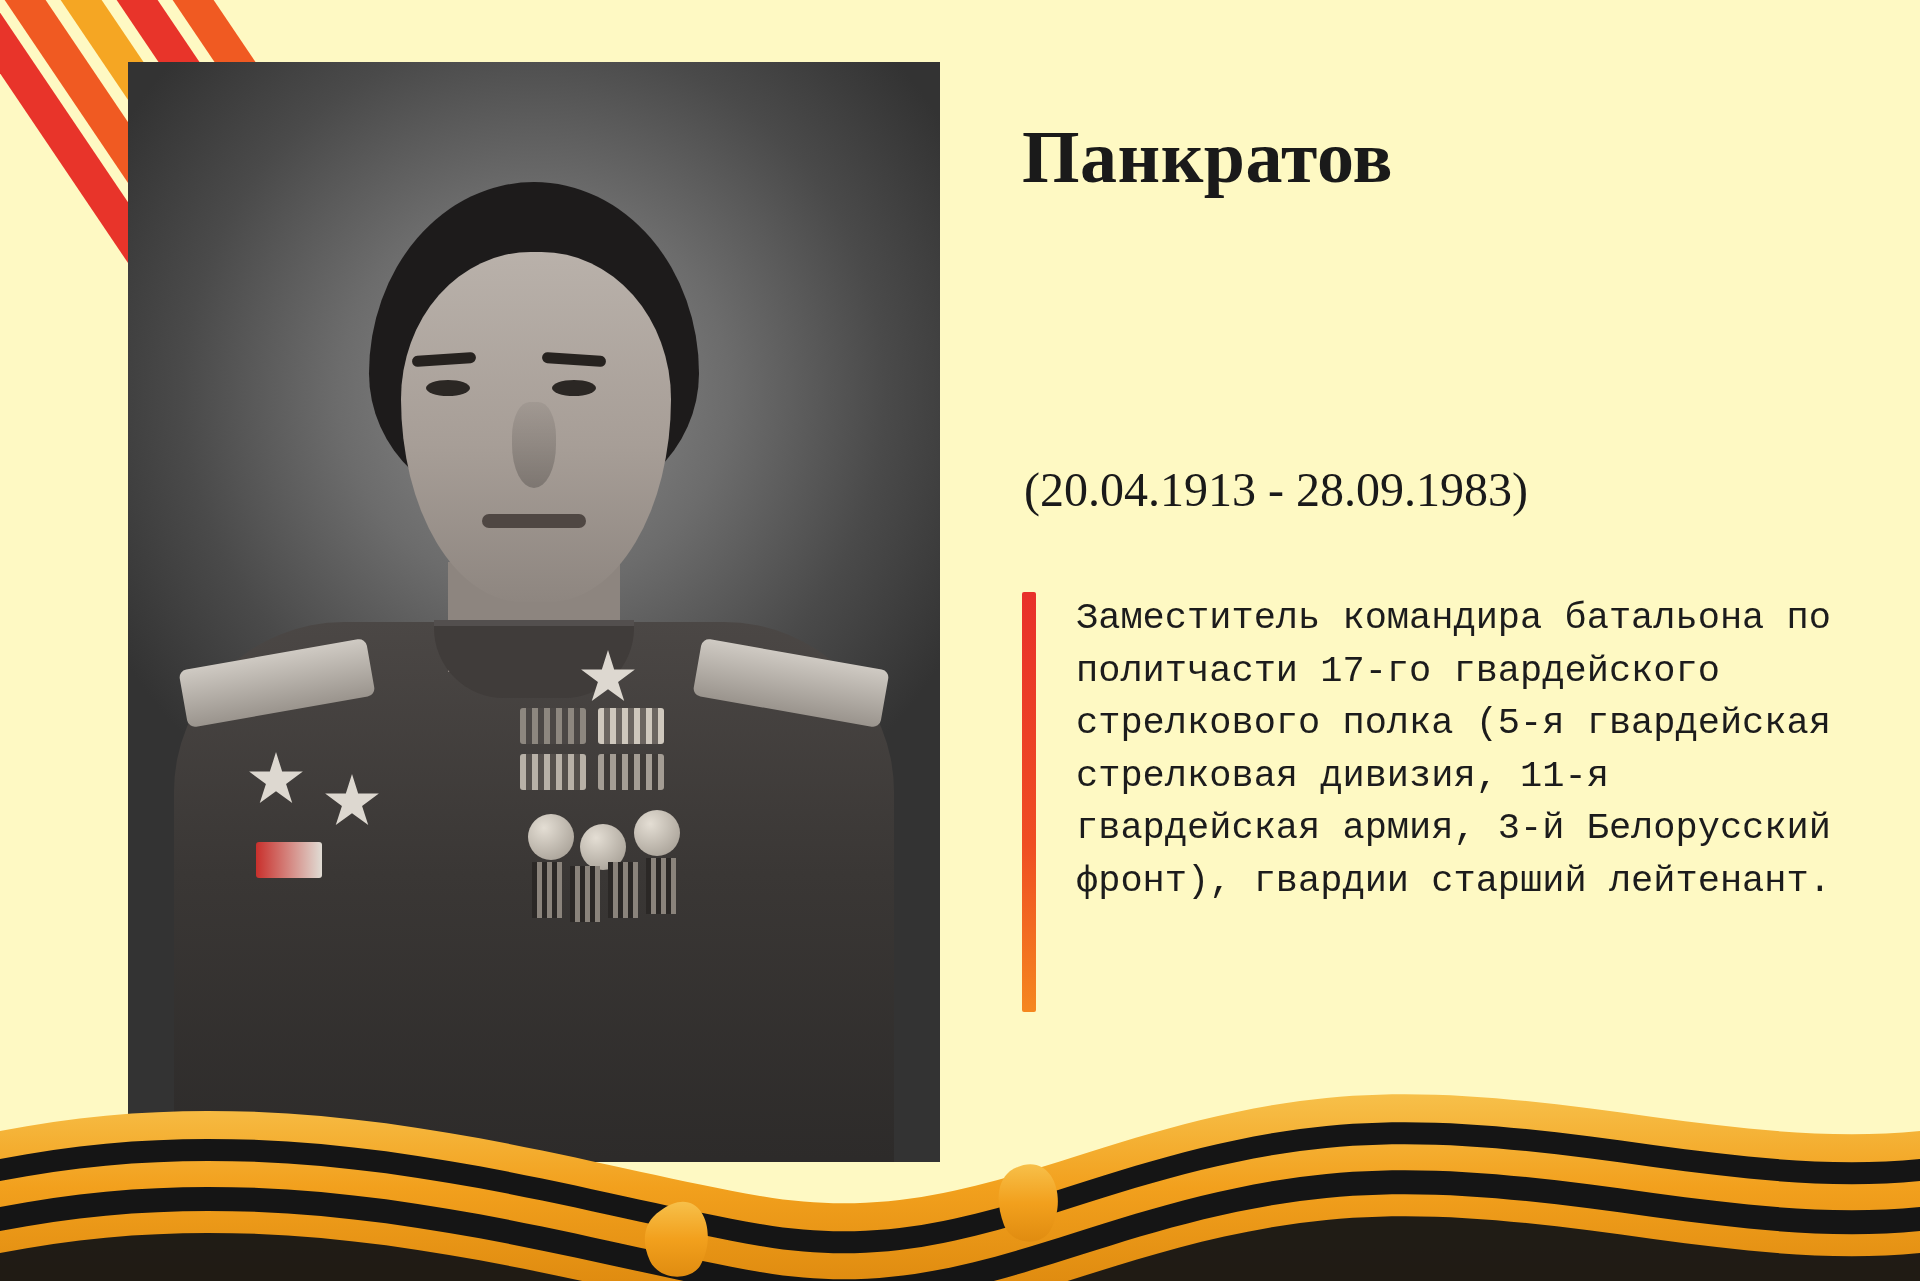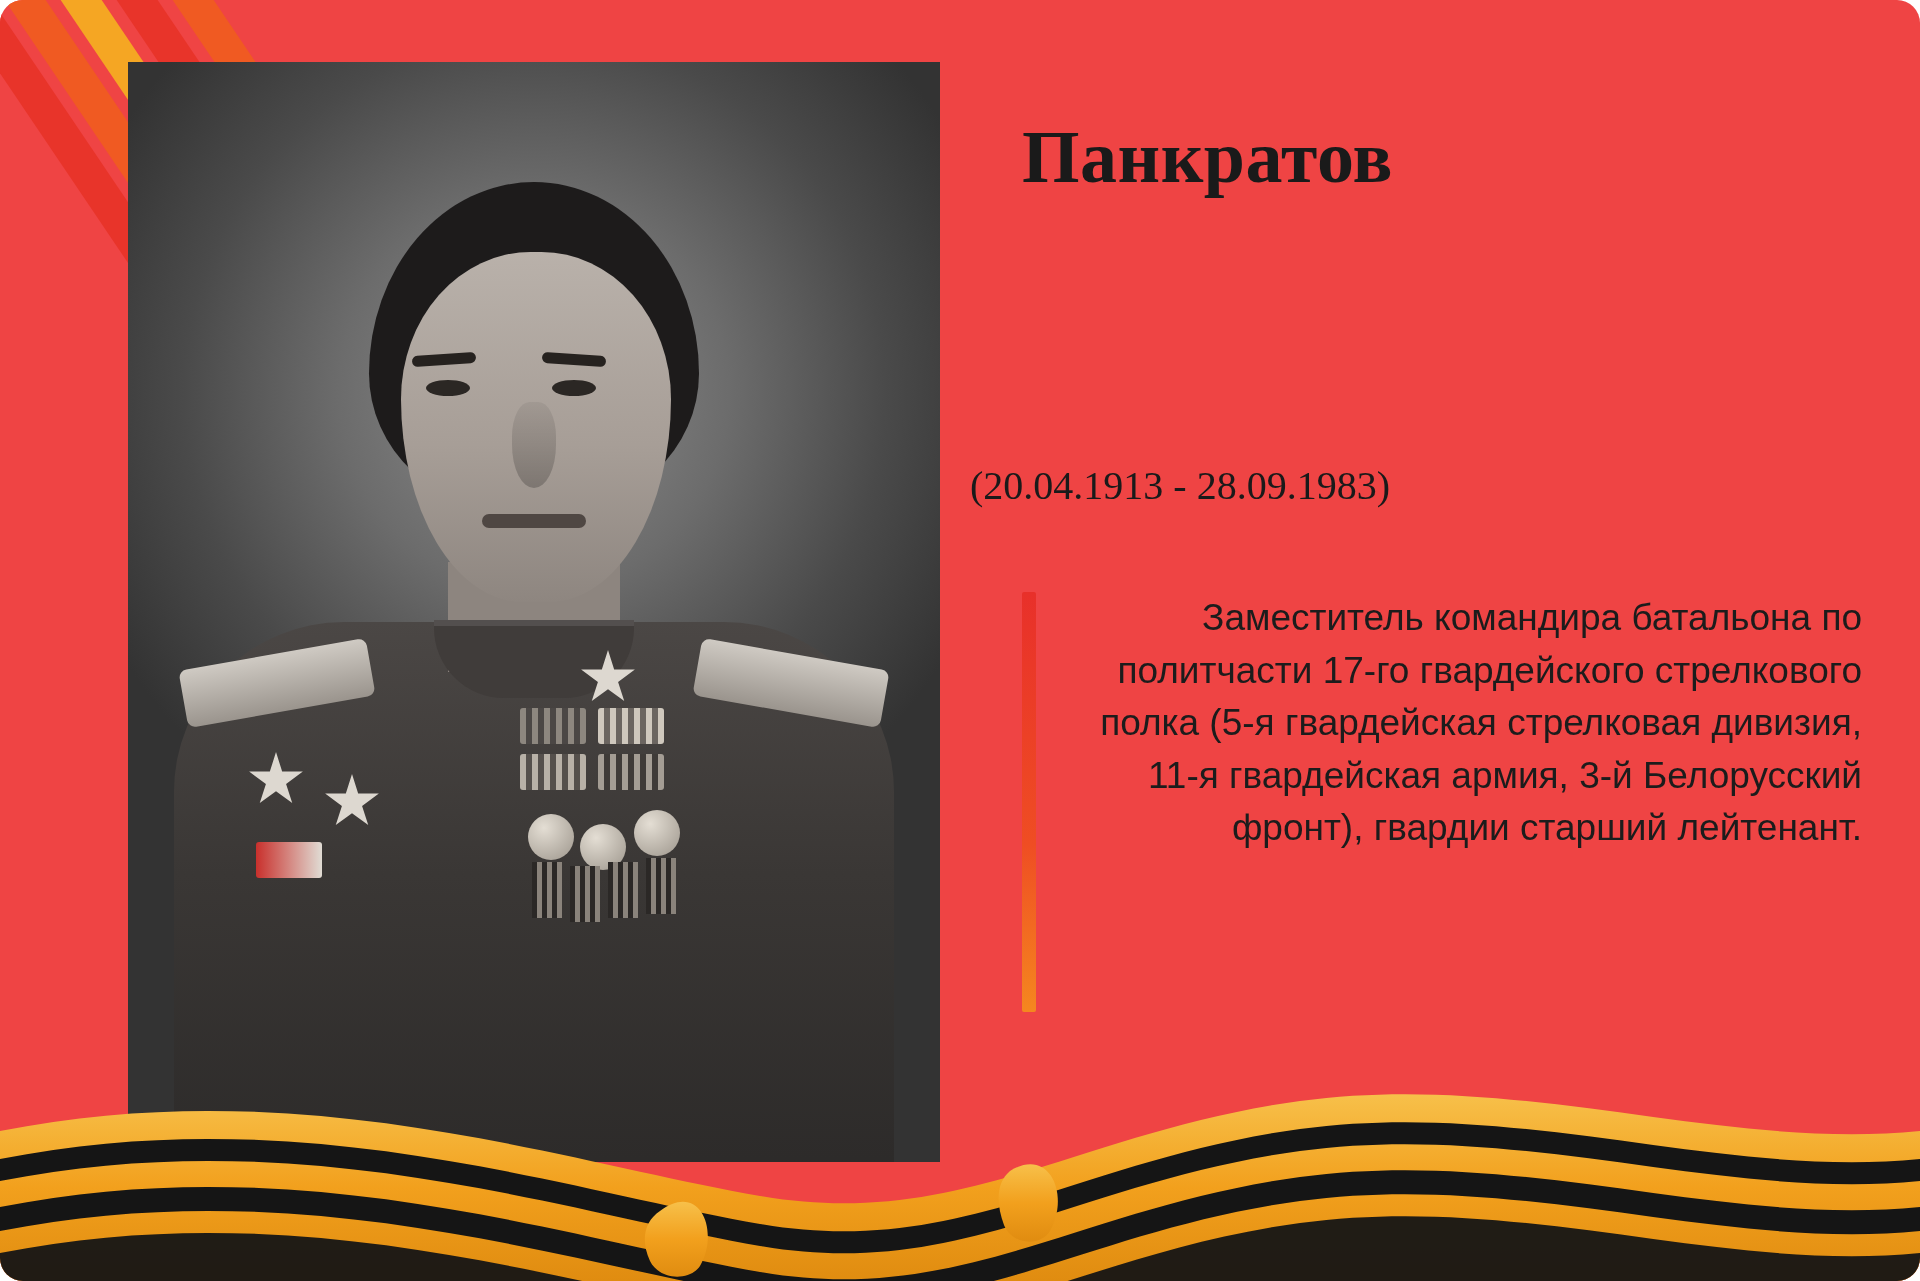--- a/index.html
+++ b/index.html
@@ -10,23 +10,22 @@
   body {
     width: 1920px;
     height: 1281px;
     overflow: hidden;
     font-family: "Liberation Serif", serif;
   }
   .poster {
     position: relative;
     width: 1920px;
     height: 1281px;
-    background: #ef4444;
+    background: #fef9c3;
     overflow: hidden;
-    border-radius: 23px;
   }
 
   
   .corner-stripes {
     position: absolute;
     top: 0;
     left: 0;
     width: 330px;
     height: 420px;
     overflow: hidden;
@@ -202,48 +201,47 @@
   .name-line {
     font-family: "Liberation Serif", serif;
     font-weight: bold;
     font-size: 74px;
     line-height: 1.08;
     color: #1a1a1a;
     letter-spacing: 0.5px;
   }
   .life-dates {
     position: absolute;
-    left: 970px;
+    left: 1024px;
     top: 462px;
     font-family: "Liberation Serif", serif;
-    font-size: 40px;
+    font-size: 48px;
     color: #1a1a1a;
   }
 
   .desc-wrap {
     position: absolute;
     left: 1022px;
     top: 592px;
     width: 840px;
     display: flex;
     gap: 40px;
   }
   .desc-bar {
     flex: 0 0 auto;
     width: 14px;
     height: 420px;
     background: linear-gradient(180deg, #e8302a 0%, #ef4d23 60%, #f5871f 100%);
     border-radius: 2px;
   }
   .desc-text {
-    font-family: Liberation Sans, sans-serif;
+    font-family: Liberation Mono, monospace;
     font-size: 37px;
     line-height: 1.42;
     color: #1c1c1c;
-    text-align: right;
   }
 
   
   .logo {
     position: absolute;
     right: 78px;
     top: 28px;
     width: 116px;
     height: 170px;
   }

